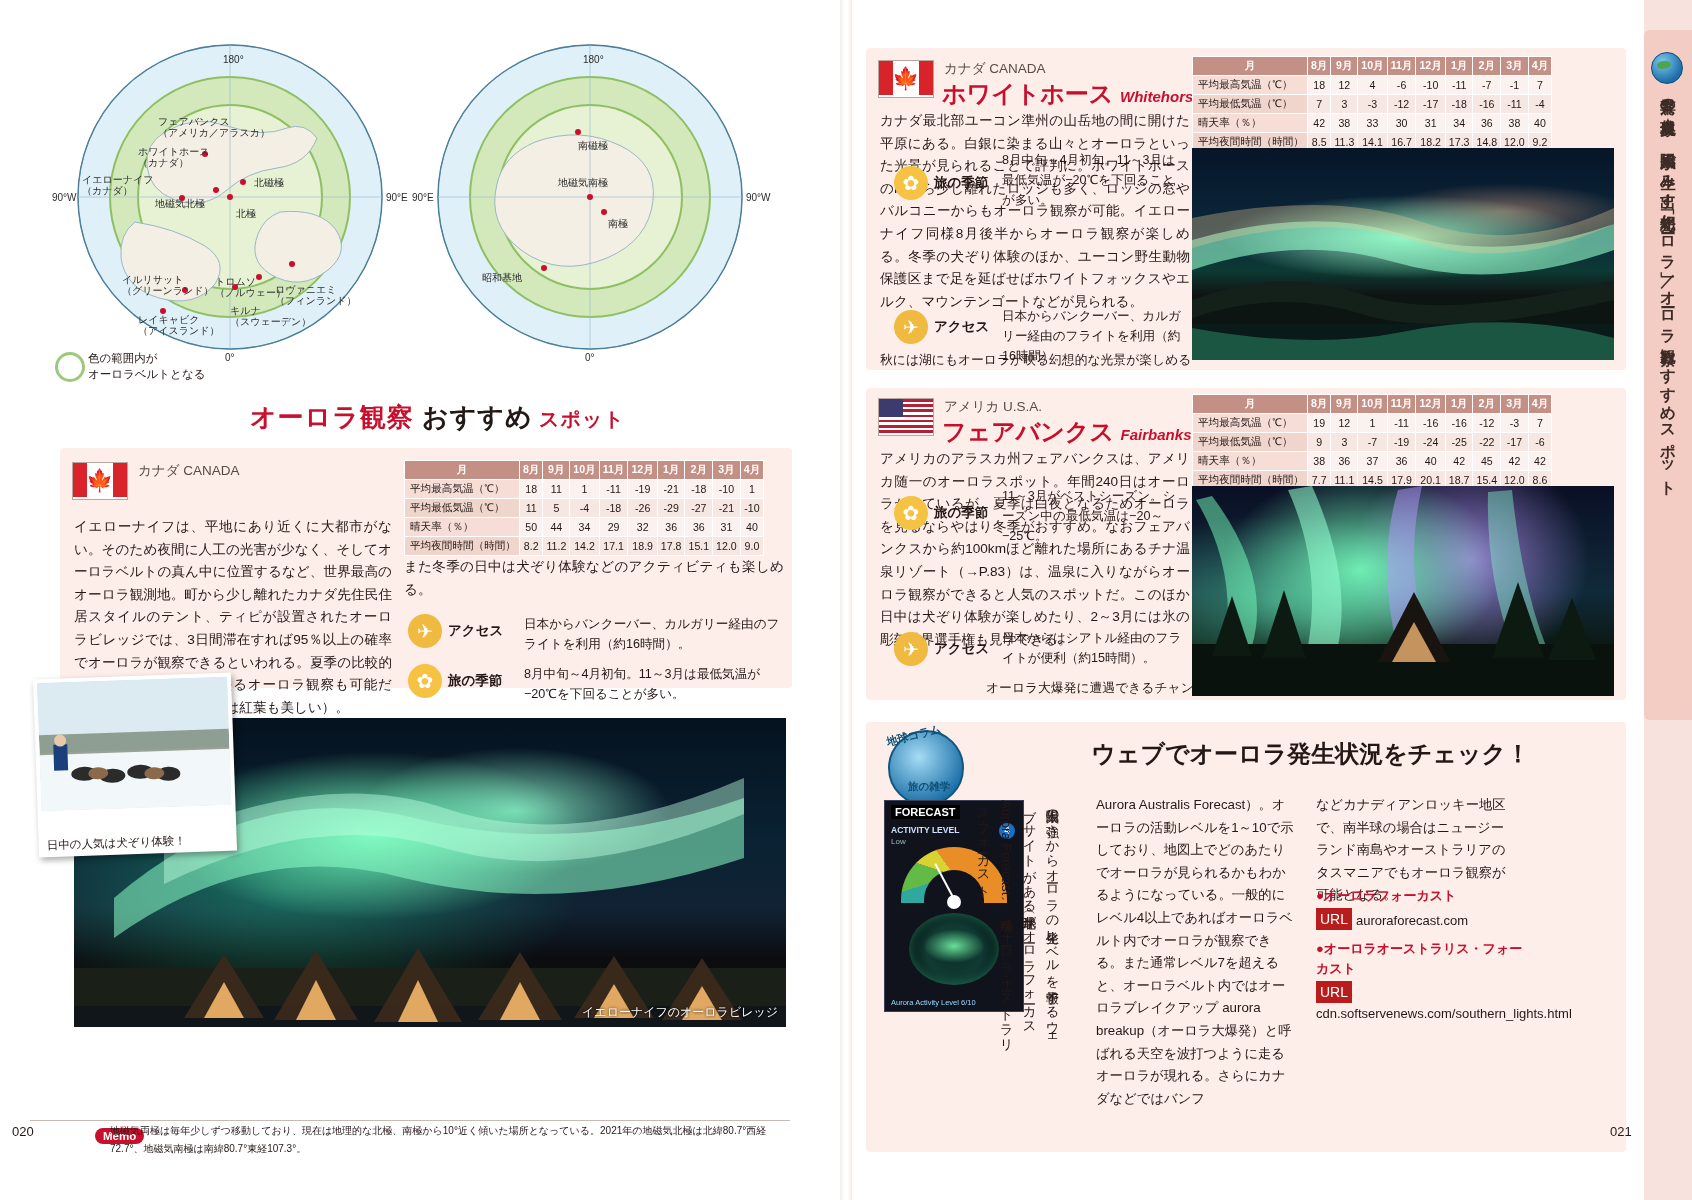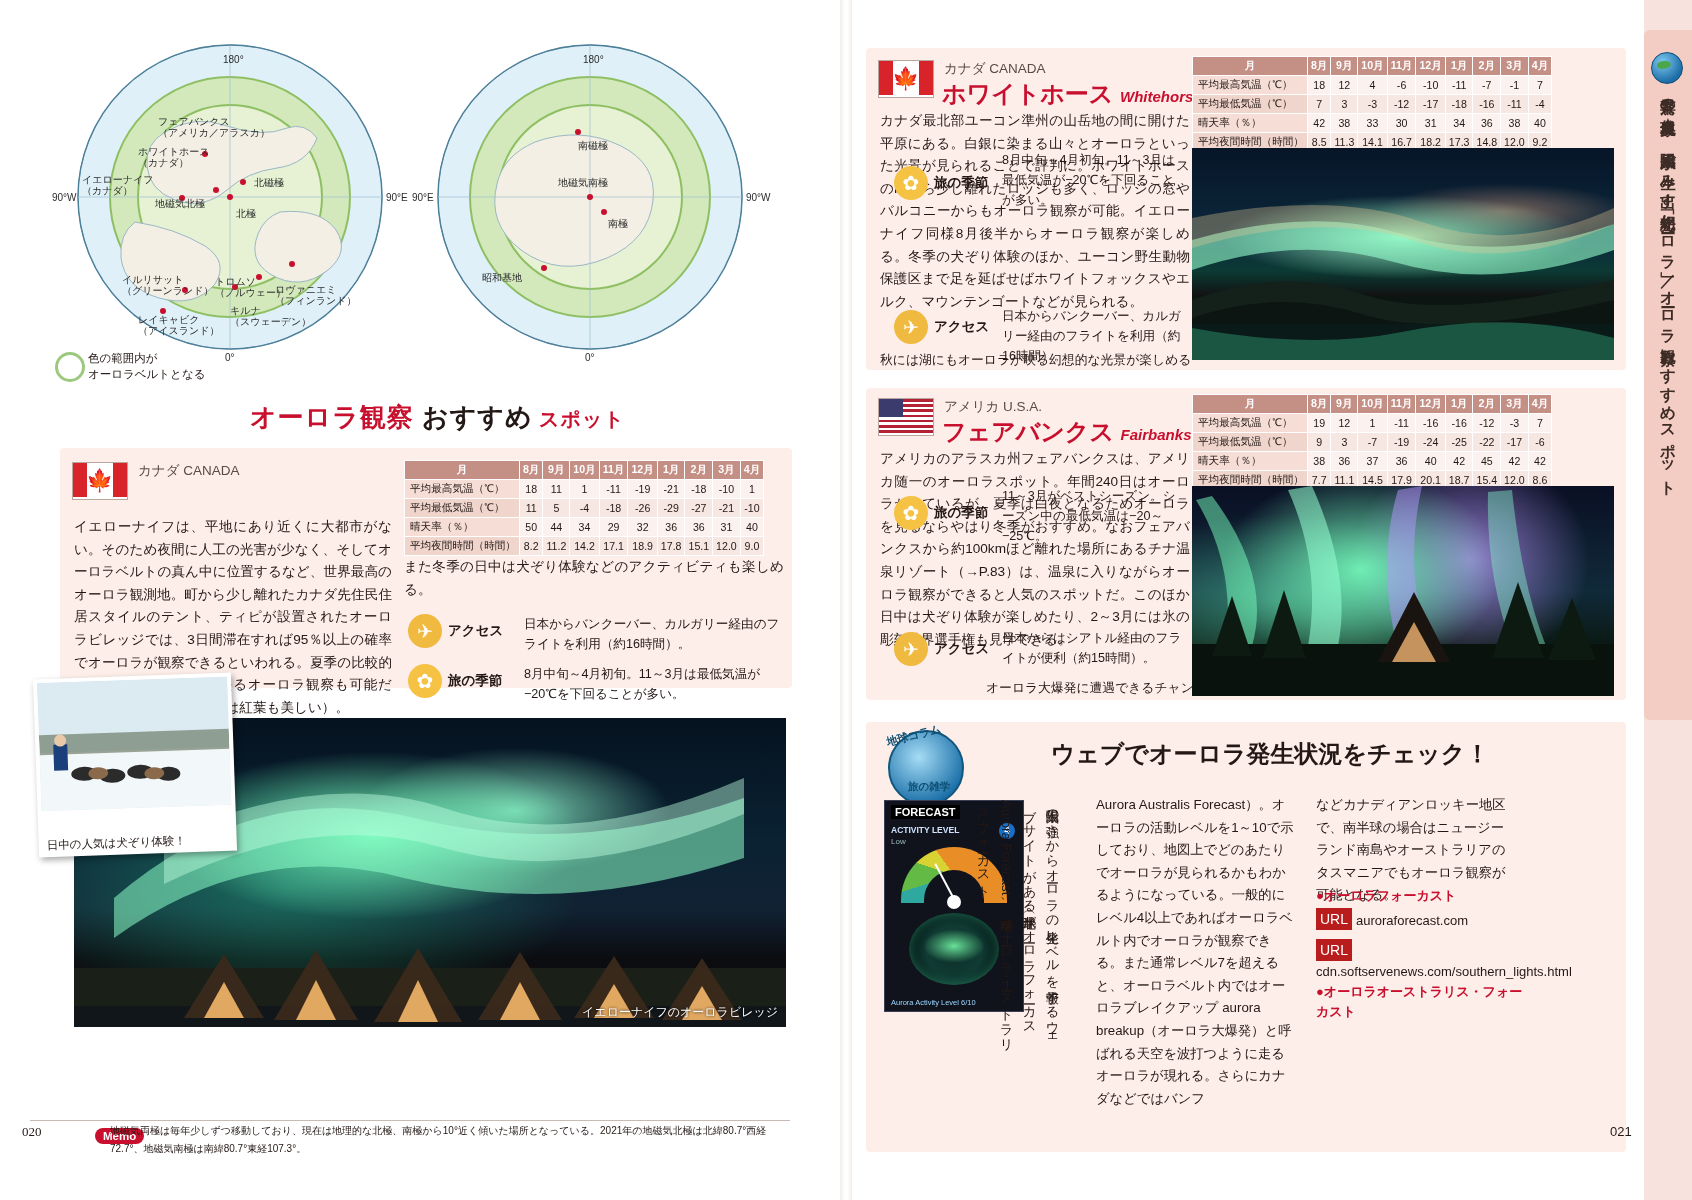--- a/index.html
+++ b/index.html
@@ -130,21 +130,21 @@
   .dogsled{
     background:linear-gradient(#cfe3ef 0%, #e8eff4 45%, #f3f6f8 100%);
   }
 
   
   .webbox{
     position:absolute;left:866px;top:722px;width:760px;height:430px;
     background:#fdeee9;border-radius:4px;
   }
   .webtitle{
-    position:absolute;left:1010px;top:738px;width:520px;text-align:center;
+    position:absolute;left:1010px;top:738px;width:520px;text-align:right;
     font-size:24px;font-weight:bold;color:#231815;
   }
   .col-vert{
     writing-mode:vertical-rl;
     font-size:13.3px;line-height:23px;letter-spacing:0px;color:#231815;
   }
   .stamp{
     position:absolute;left:880px;top:726px;width:96px;height:78px;
   }
   .stamp .circ{
@@ -677,30 +677,30 @@
   <div class="col-vert" style="position:absolute;left:1096px;top:794px;height:252px;width:200px;writing-mode:horizontal-tb;font-size:13.3px;line-height:22.6px;">Aurora Australis Forecast）。オーロラの活動レベルを1～10で示しており、地図上でどのあたりでオーロラが見られるかもわかるようになっている。一般的にレベル4以上であればオーロラベルト内でオーロラが観察できる。また通常レベル7を超えると、オーロラベルト内ではオーロラブレイクアップ aurora breakup（オーロラ大爆発）と呼ばれる天空を波打つように走るオーロラが現れる。さらにカナダなどではバンフ</div>
   <div style="position:absolute;left:1316px;top:794px;width:196px;font-size:13.3px;line-height:22.6px;">などカナディアンロッキー地区で、南半球の場合はニュージーランド南島やオーストラリアのタスマニアでもオーロラ観察が可能となる。</div>
 
   <div style="position:absolute;left:1316px;top:886px;width:210px;font-size:13px;line-height:20px;">
     <div>
       <span class="bullet">●</span><span style="color:#c8102e;font-weight:bold;">オーロラフォーカスト</span>
     </div>
     <div style="margin:2px 0 8px 0;">
       <span class="urltag">URL</span><span>auroraforecast.com</span>
     </div>
+    <div>
+      <span class="bullet">●</span><span style="color:#c8102e;font-weight:bold;">オーロラオーストラリス・フォーカスト</span>
+    </div>
     <div style="margin-top:2px;">
       <span class="urltag">URL</span><span>cdn.softservenews.com/southern_lights.html</span>
     </div>
-    <div>
-      <span class="bullet">●</span><span style="color:#c8102e;font-weight:bold;">オーロラオーストラリス・フォーカスト</span>
-    </div>
   </div>
 
   <hr class="rule">
-  <div class="pagenum" style="left:22px;top:1124px;font-family:Liberation Serif, serif;">020</div>
+  <div class="pagenum" style="left:12px;top:1124px;">020</div>
   <div class="pagenum" style="left:1610px;top:1124px;">021</div>
   <div class="memo-badge">Memo</div>
   <div class="memo-text">地磁気両極は毎年少しずつ移動しており、現在は地理的な北極、南極から10°近く傾いた場所となっている。2021年の地磁気北極は北緯80.7°西経72.7°、地磁気南極は南緯80.7°東経107.3°。</div>
 
   <div class="sidetab">
     <div class="sidetab-inner"></div>
     <div class="globe-badge"></div>
     <div class="sidetab-text">驚異の自然現象 ★ 太陽風が生み出す幻想光「オーロラ」／オーロラ観察おすすめスポット</div>
   </div>
 </div>

